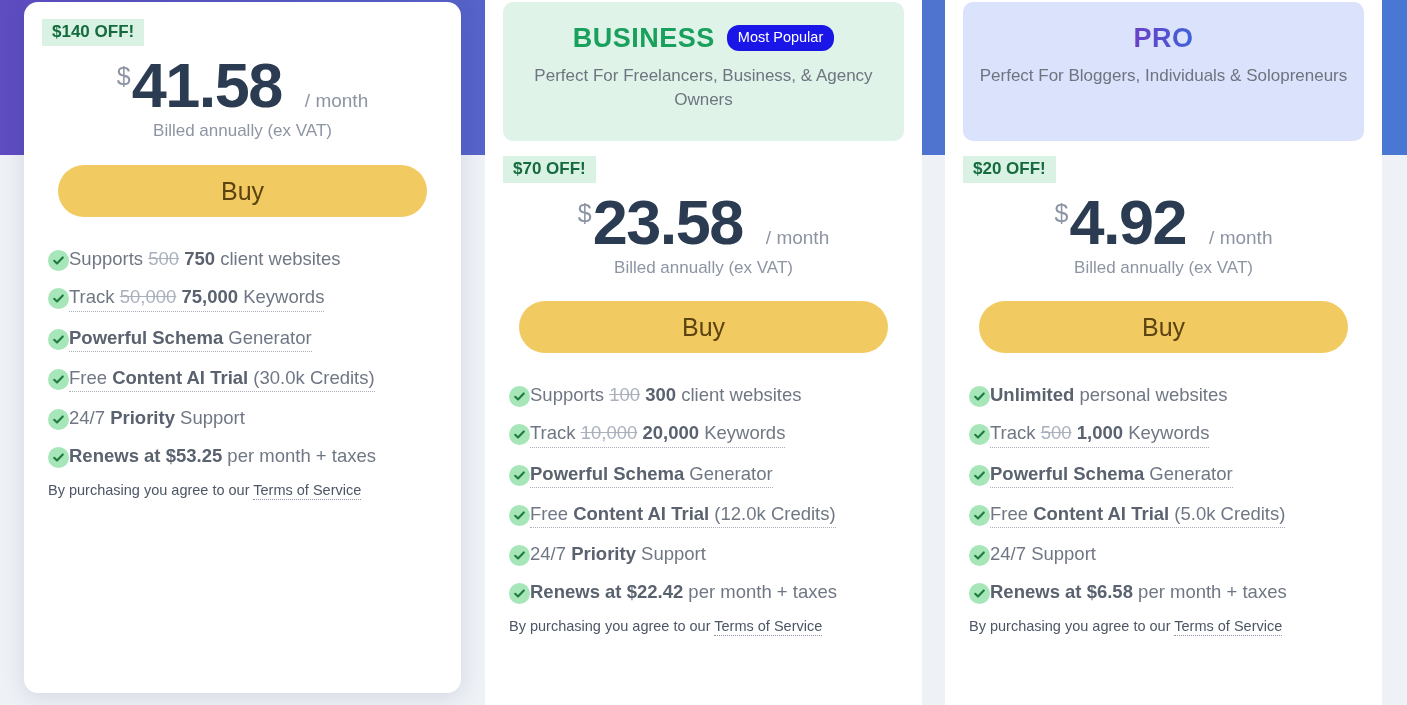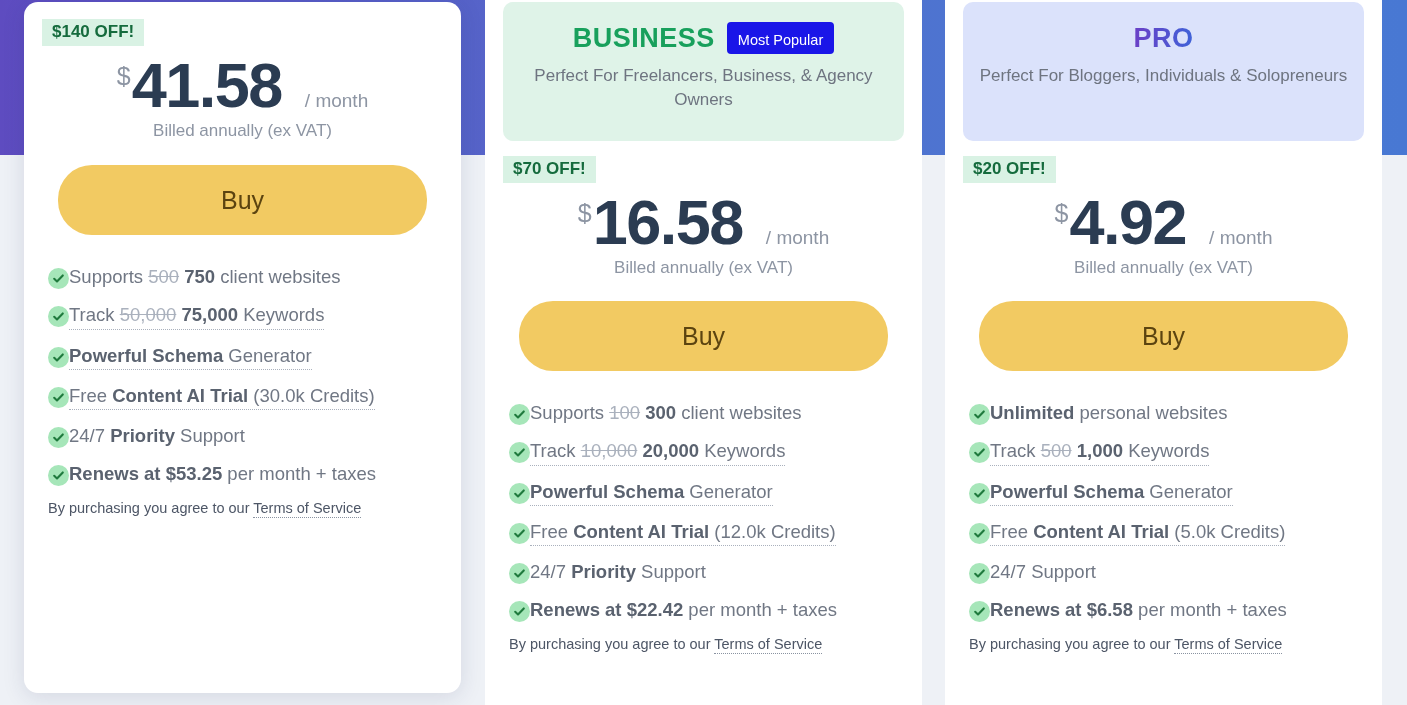--- a/index.html
+++ b/index.html
@@ -75,22 +75,22 @@
     background: linear-gradient(90deg, #6b3fc6 0%, #3f63d8 100%);
     -webkit-background-clip: text;
     background-clip: text;
     color: transparent;
   }
 
   .popular-badge {
     background: #1a16e8;
     color: #ffffff;
     font-size: 14.5px;
-    padding: 11px 11px 6px;
-    border-radius: 4px;
+    padding: 5px 11px 6px;
+    border-radius: 12px;
     line-height: 1;
     white-space: nowrap;
   }
 
   .plan-subtitle {
     font-size: 17px;
     color: #6e7480;
     line-height: 1.4;
     margin-top: 6px;
   }
@@ -149,21 +149,21 @@
 
   
   .buy-wrap { padding: 0 16px; }
   #buy-wrap-agency   { margin-top: 24px; }
   #buy-wrap-business { margin-top: 23px; }
   #buy-wrap-pro      { margin-top: 23px; }
 
   .buy-button {
     display: block;
     width: 100%;
-    height: 70px;
+    height: 52px;
     border: none;
     border-radius: 34px;
     background: #f2ca62;
     color: #5c4410;
     font-family: "Liberation Sans", sans-serif;
     font-size: 25px;
     cursor: pointer;
   }
 
   
@@ -313,21 +313,21 @@
       <div class="plan-subtitle">Perfect For Freelancers, Business, &amp; Agency Owners</div>
     </div>
 
     <div class="discount-wrap" id="disc-wrap-business">
       <span class="discount-badge">$70 OFF!</span>
     </div>
 
     <div class="price-block" id="price-business">
       <div class="price-line">
         <span class="currency">$</span>
-        <span class="amount">16.58</span>
+        <span class="amount">23.58</span>
         <span class="period">/ month</span>
       </div>
       <div class="billed-note">Billed annually (ex VAT)</div>
     </div>
 
     <div class="buy-wrap" id="buy-wrap-business">
       <button class="buy-button">Buy</button>
     </div>
 
     <ul class="features" id="features-business">

